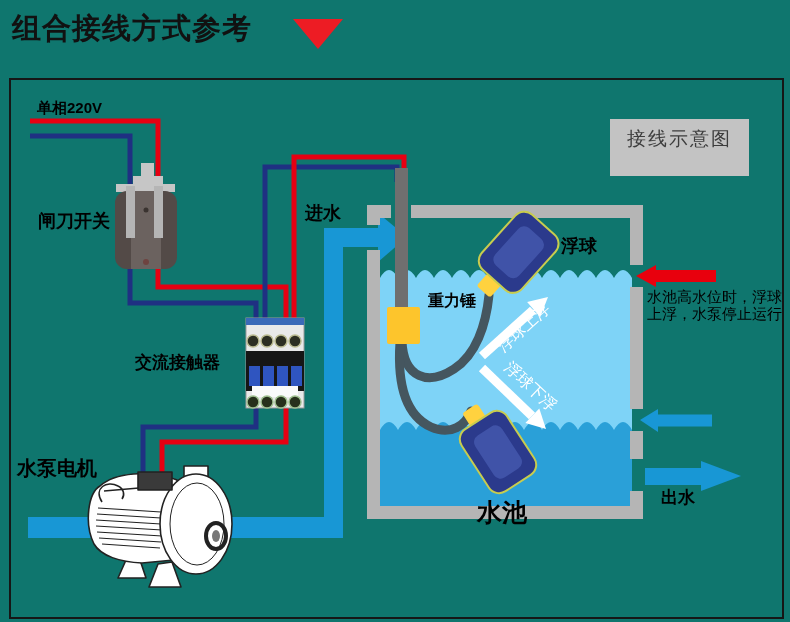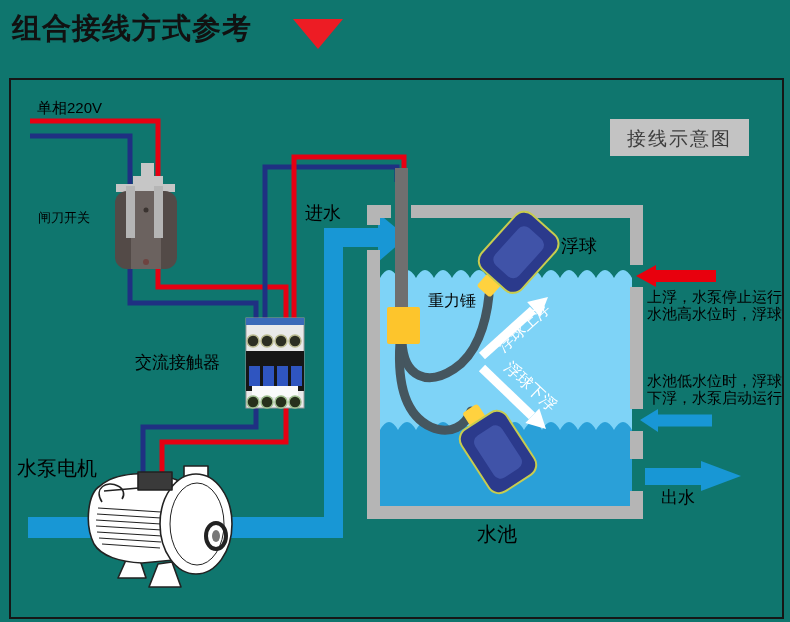--- a/index.html
+++ b/index.html
@@ -1,36 +1,36 @@
 <!DOCTYPE html>
 <html><head>
 <meta charset="utf-8">
 <style>
   html,body{margin:0;padding:0;background:#ffffff;}
   .stage{position:relative;width:790px;height:622px;background:#0f766e;overflow:hidden;
          font-family:"Liberation Sans","DejaVu Sans",sans-serif;}
   .abs{position:absolute;}
-  .lbl{position:absolute;color:#000;white-space:nowrap;line-height:1.15;}
+  .lbl{position:absolute;color:#000;white-space:nowrap;line-height:1.15;font-weight:bold;}
   #page-title{left:12px;top:12px;font-size:29px;font-weight:bold;color:#111;letter-spacing:1px;}
   #title-tri{left:293px;top:19px;width:0;height:0;
              border-left:25px solid transparent;border-right:25px solid transparent;
              border-top:30px solid #ed1c24;}
   #frame{left:9px;top:78px;width:775px;height:541px;border:2px solid #161616;box-sizing:border-box;}
   #diagram-svg{left:0;top:0;}
   .l-power{left:37px;top:99px;font-size:15px;}
-  .l-knife{left:38px;top:211px;font-size:13px;}
+  .l-knife{left:38px;top:211px;font-size:18px;}
   .l-contactor{left:135px;top:353px;font-size:17px;}
   .l-pump{left:17px;top:457px;font-size:20px;}
   .l-inlet{left:305px;top:203px;font-size:18px;}
   .l-float{left:561px;top:236px;font-size:18px;}
   .l-hammer{left:428px;top:292px;font-size:16px;}
-  .l-pool{left:477px;top:523px;font-size:20px;}
+  .l-pool{left:477px;top:498px;font-size:25px;}
   .l-note{left:266px;top:563px;font-size:21px;}
   .l-outlet{left:661px;top:488px;font-size:17px;}
-  .schem-box{left:610px;top:119px;width:139px;height:37px;background:#c3c3c3;
+  .schem-box{left:610px;top:119px;width:139px;height:57px;background:#c3c3c3;
              font-size:19px;color:#3d3d3d;text-align:center;line-height:39px;letter-spacing:2px;}
   .note-block{position:absolute;font-size:15px;color:#000;line-height:16.5px;white-space:nowrap;}
   .nb-high{left:647px;top:289px;}
   .nb-low{left:647px;top:373px;}
   .rot-lbl{position:absolute;color:#ffffff;font-size:16px;white-space:nowrap;
            transform-origin:center;}
   .rot-up{left:524px;top:328px;transform:translate(-50%,-50%) rotate(-42deg);}
   .rot-down{left:530px;top:387px;transform:translate(-50%,-50%) rotate(43deg);}
 </style>
 </head>
@@ -174,23 +174,19 @@
   <div class="lbl l-knife">闸刀开关</div>
   <div class="lbl l-contactor">交流接触器</div>
   <div class="lbl l-pump">水泵电机</div>
   <div class="lbl l-inlet">进水</div>
   <div class="abs schem-box">接线示意图</div>
   <div class="lbl l-float">浮球</div>
   <div class="lbl l-hammer">重力锤</div>
   <div class="rot-lbl rot-up">浮球上浮</div>
   <div class="rot-lbl rot-down">浮球下浮</div>
   <div class="note-block nb-high">
+    <div>水池高水位时，浮球</div>
     <div>上浮，水泵停止运行</div>
-    <div>水池高水位时，浮球</div>
-  </div>
-  <div class="note-block nb-low">
-    <div>水池低水位时，浮球</div>
-    <div>下浮，水泵启动运行</div>
   </div>
   <div class="lbl l-pool">水池</div>
   <div class="lbl l-outlet">出水</div>
 
 </div>
 
 </body></html>

